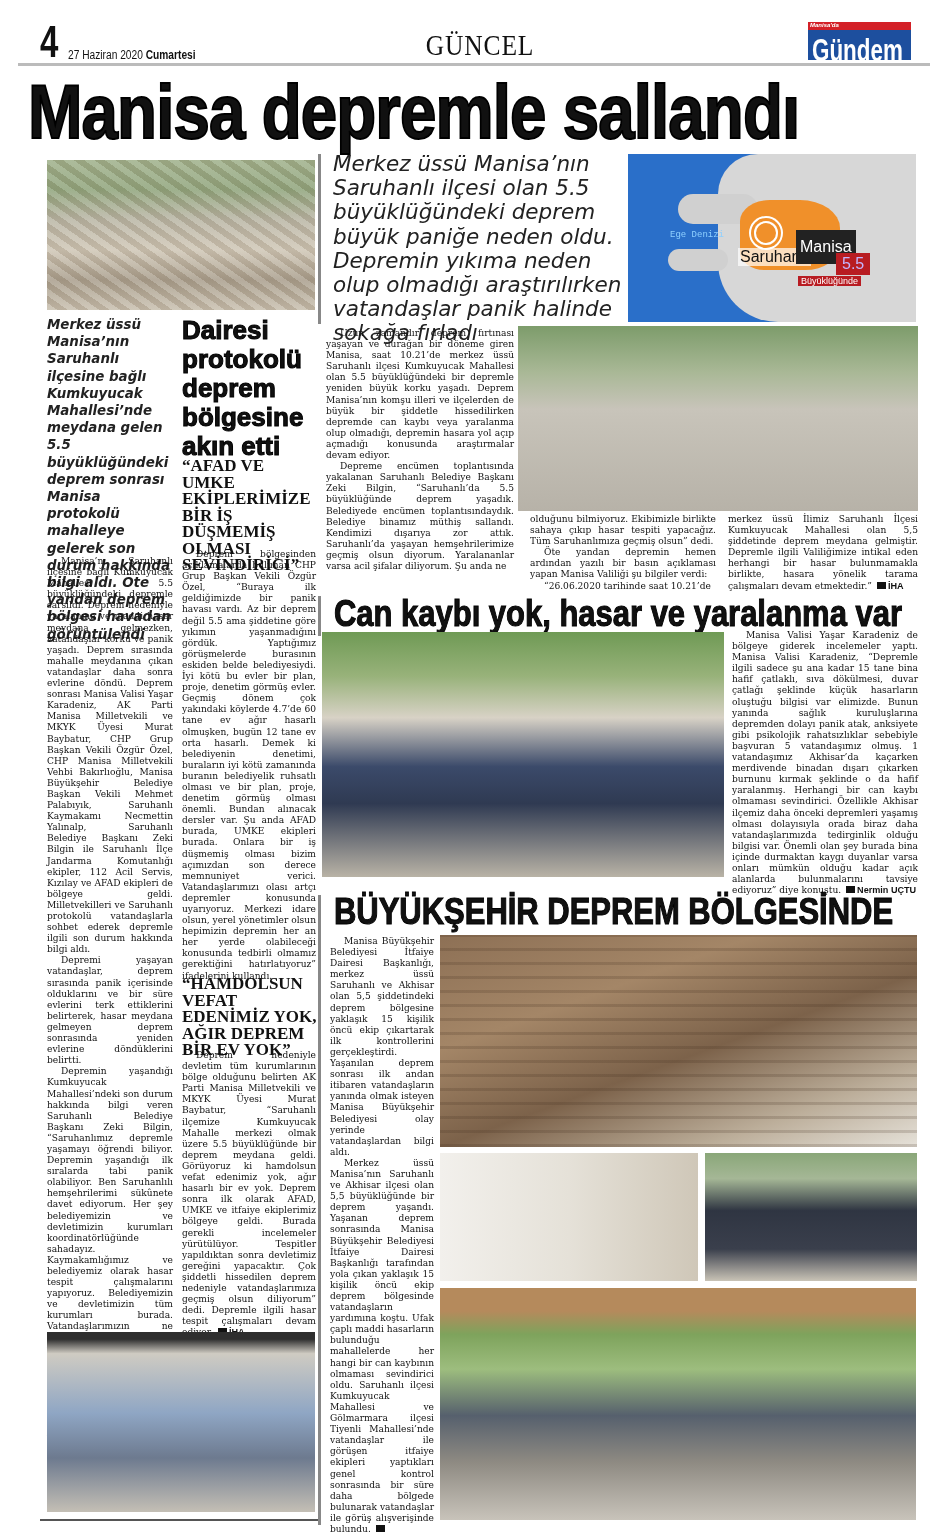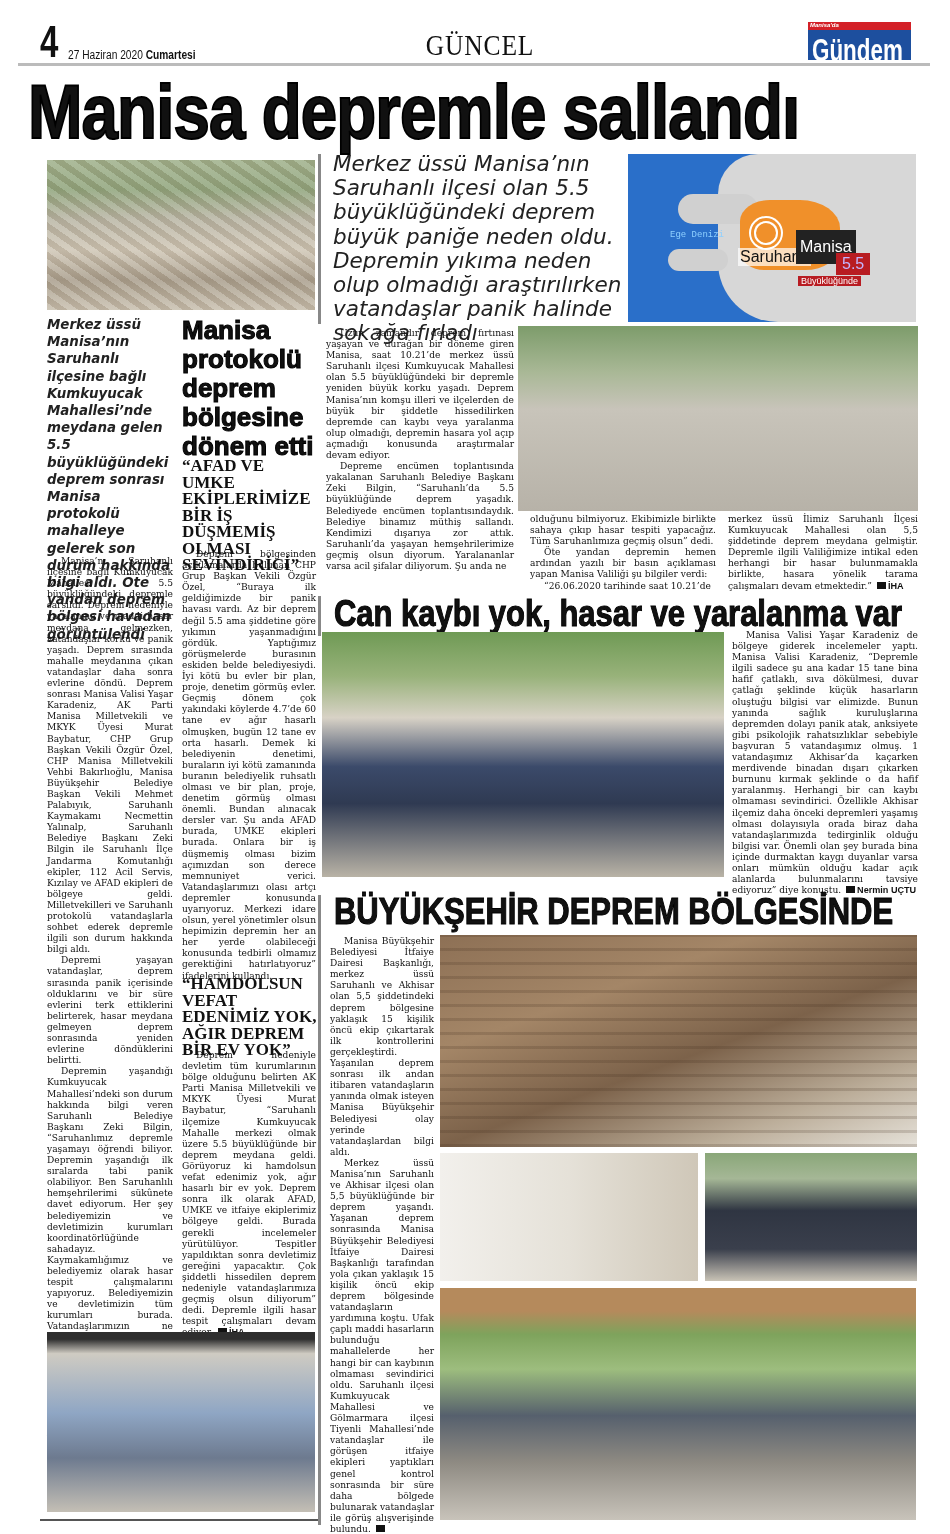--- a/index.html
+++ b/index.html
@@ -85,21 +85,21 @@
 <div class="photo aerial"></div>
 
 <div class="abs lead-italic" style="left:47px; top:316px; width:128px;">Merkez üssü Manisa’nın Saruhanlı ilçesine bağlı Kumkuyucak Mahallesi’nde meydana gelen 5.5 büyüklüğündeki deprem sonrası Manisa protokolü mahalleye gelerek son durum hakkında bilgi aldı. Öte yandan deprem bölgesi havadan görüntülendi</div>
 
 <div class="abs body-text" style="left:47px; top:556px; width:126px;">
   <p>Manisa’nı Saruhanlı ilçesine bağlı Kumkuyucak Mahallesi 5.5 büyüklüğündeki depremle sarsıldı. Deprem nedeniyle yaralanma ve maddi hasar meydana gelmezken, vatandaşlar korku ve panik yaşadı. Deprem sırasında mahalle meydanına çıkan vatandaşlar daha sonra evlerine döndü. Deprem sonrası Manisa Valisi Yaşar Karadeniz, AK Parti Manisa Milletvekili ve MKYK Üyesi Murat Baybatur, CHP Grup Başkan Vekili Özgür Özel, CHP Manisa Milletvekili Vehbi Bakırlıoğlu, Manisa Büyükşehir Belediye Başkan Vekili Mehmet Palabıyık, Saruhanlı Kaymakamı Necmettin Yalınalp, Saruhanlı Belediye Başkanı Zeki Bilgin ile Saruhanlı İlçe Jandarma Komutanlığı ekipler, 112 Acil Servis, Kızılay ve AFAD ekipleri de bölgeye geldi. Milletvekilleri ve Saruhanlı protokolü vatandaşlarla sohbet ederek depremle ilgili son durum hakkında bilgi aldı.</p>
   <p>Depremi yaşayan vatandaşlar, deprem sırasında panik içerisinde olduklarını ve bir süre evlerini terk ettiklerini belirterek, hasar meydana gelmeyen deprem sonrasında yeniden evlerine döndüklerini belirtti.</p>
   <p>Depremin yaşandığı Kumkuyucak Mahallesi’ndeki son durum hakkında bilgi veren Saruhanlı Belediye Başkanı Zeki Bilgin, “Saruhanlımız depremle yaşamayı öğrendi biliyor. Depremin yaşandığı ilk sıralarda tabi panik olabiliyor. Ben Saruhanlılı hemşehrilerimi sükûnete davet ediyorum. Her şey belediyemizin ve devletimizin kurumları koordinatörlüğünde sahadayız. Kaymakamlığımız ve belediyemiz olarak hasar tespit çalışmalarını yapıyoruz. Belediyemizin ve devletimizin tüm kurumları burada. Vatandaşlarımızın ne sıkıntısı varsa yerel yönetimlerimiz ve devletimizin kurumları olarak çözeceğimizi söylüyorum. 2 gün önce Büyükbelen Mahallemizde sel felaketi yaşadık. Bugün de Kumkuyucak Mahallemizde bir deprem yaşadık. Allah afetlerden korusun diyoruz” dedi.</p>
 </div>
 
-<div class="abs sub-head" style="left:182px; top:316px; width:134px;">Manisa protokolü deprem bölgesine dönem etti</div>
+<div class="abs sub-head" style="left:182px; top:316px; width:134px;">Dairesi protokolü deprem bölgesine akın etti</div>
 <div class="abs quote-head" style="left:182px; top:458px; width:136px;">“AFAD VE UMKE EKİPLERİMİZE BİR İŞ DÜŞMEMİŞ OLMASI SEVİNDİRİCİ”</div>
 <div class="abs body-text" style="left:182px; top:549px; width:134px;">
   <p>Deprem bölgesinden açıklamalarda bulunan CHP Grup Başkan Vekili Özgür Özel, “Buraya ilk geldiğimizde bir panik havası vardı. Az bir deprem değil 5.5 ama şiddetine göre yıkımın yaşanmadığını gördük. Yaptığımız görüşmelerde burasının eskiden belde belediyesiydi. İyi kötü bu evler bir plan, proje, denetim görmüş evler. Geçmiş dönem çok yakındaki köylerde 4.7’de 60 tane ev ağır hasarlı olmuşken, bugün 12 tane ev orta hasarlı. Demek ki belediyenin denetimi, buraların iyi kötü zamanında buranın belediyelik ruhsatlı olması ve bir plan, proje, denetim görmüş olması önemli. Bundan alınacak dersler var. Şu anda AFAD burada, UMKE ekipleri burada. Onlara bir iş düşmemiş olması bizim açımızdan son derece memnuniyet verici. Vatandaşlarımızı olası artçı depremler konusunda uyarıyoruz. Merkezi idare olsun, yerel yönetimler olsun hepimizin depremin her an her yerde olabileceği konusunda tedbirli olmamız gerektiğini hatırlatıyoruz” ifadelerini kullandı.</p>
 </div>
 <div class="abs quote-head" style="left:182px; top:976px; width:136px;">“HAMDOLSUN VEFAT EDENİMİZ YOK, AĞIR DEPREM BİR EV YOK”</div>
 <div class="abs body-text" style="left:182px; top:1050px; width:134px;">
   <p><span>Deprem nedeniyle devletim tüm kurumlarının bölge olduğunu belirten AK Parti Manisa Milletvekili ve MKYK Üyesi Murat Baybatur, “Saruhanlı ilçemize Kumkuyucak Mahalle merkezi olmak üzere 5.5 büyüklüğünde bir deprem meydana geldi. Görüyoruz ki hamdolsun vefat edenimiz yok, ağır hasarlı bir ev yok. Deprem sonra ilk olarak AFAD, UMKE ve itfaiye ekiplerimiz bölgeye geldi. Burada gerekli incelemeler yürütülüyor. Tespitler yapıldıktan sonra devletimiz gereğini yapacaktır. Çok şiddetli hissedilen deprem nedeniyle vatandaşlarımıza geçmiş olsun diliyorum” dedi. Depremle ilgili hasar tespit çalışmaları devam ediyor.</span> <span class="sq"></span><span class="sig">İHA</span></p>
 </div>
 
 <div class="photo meeting"></div>

